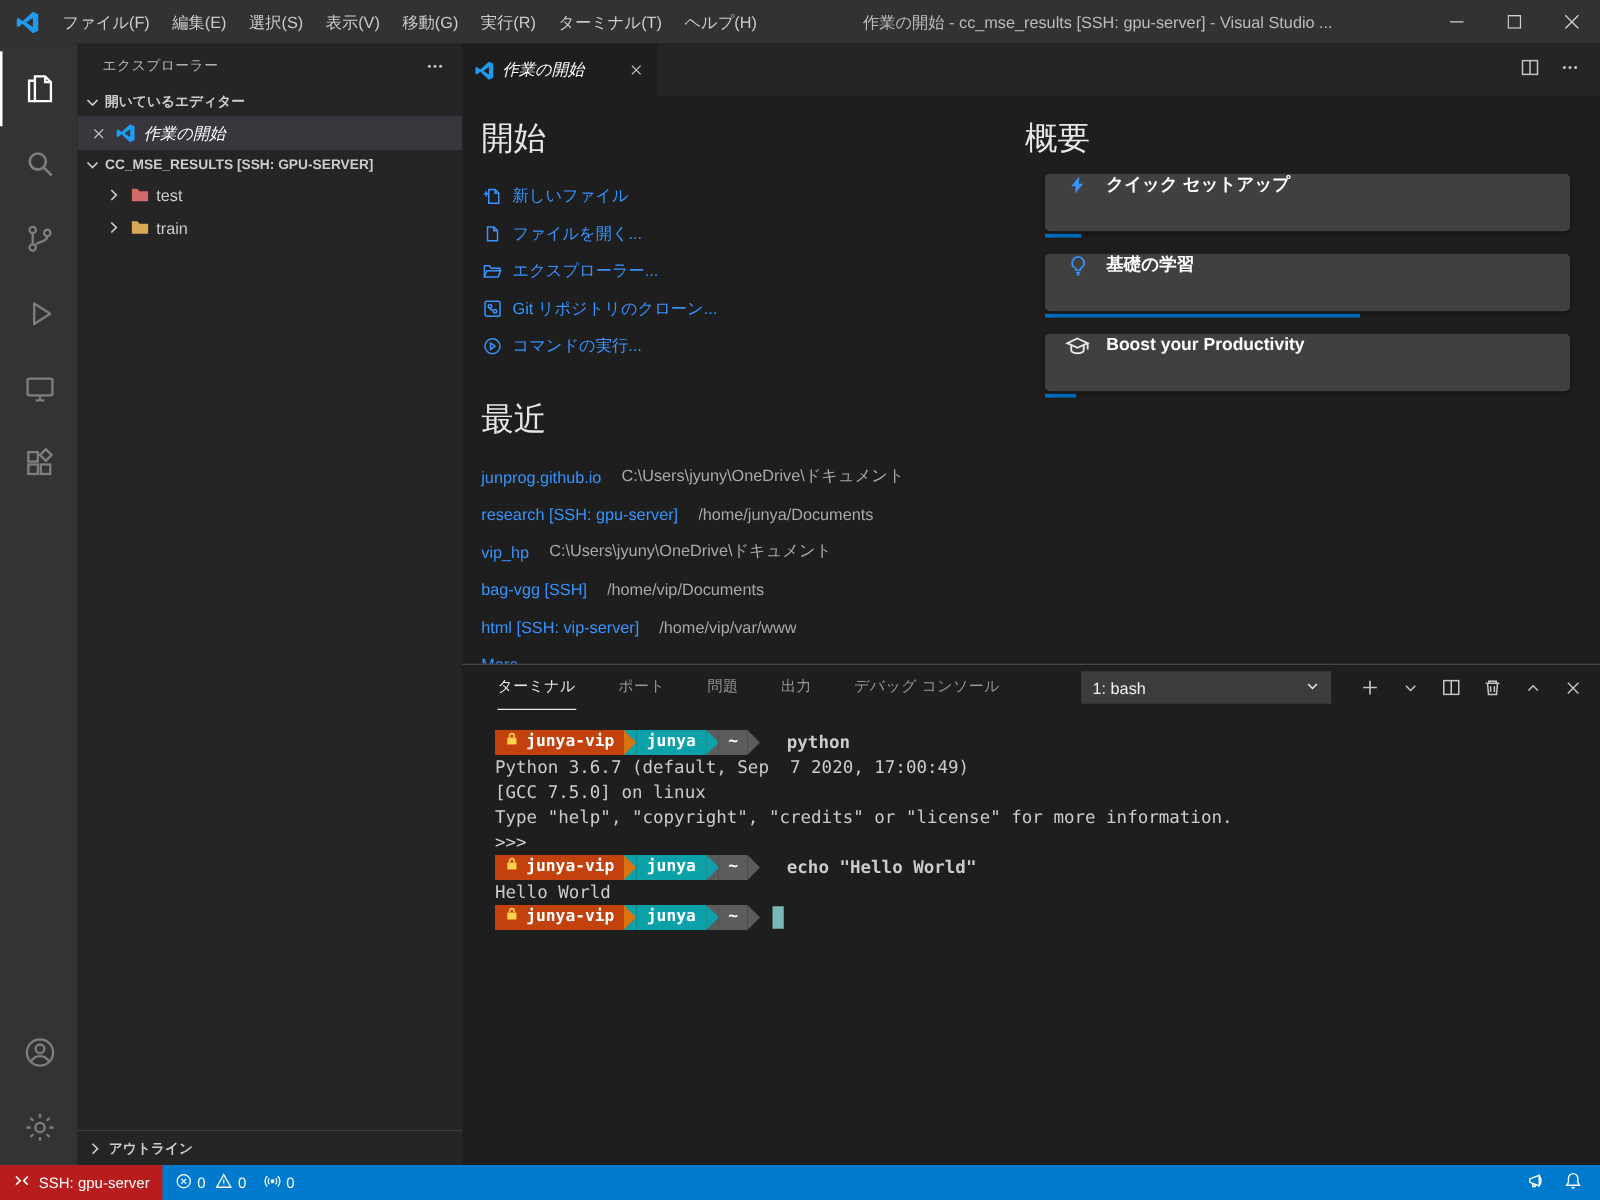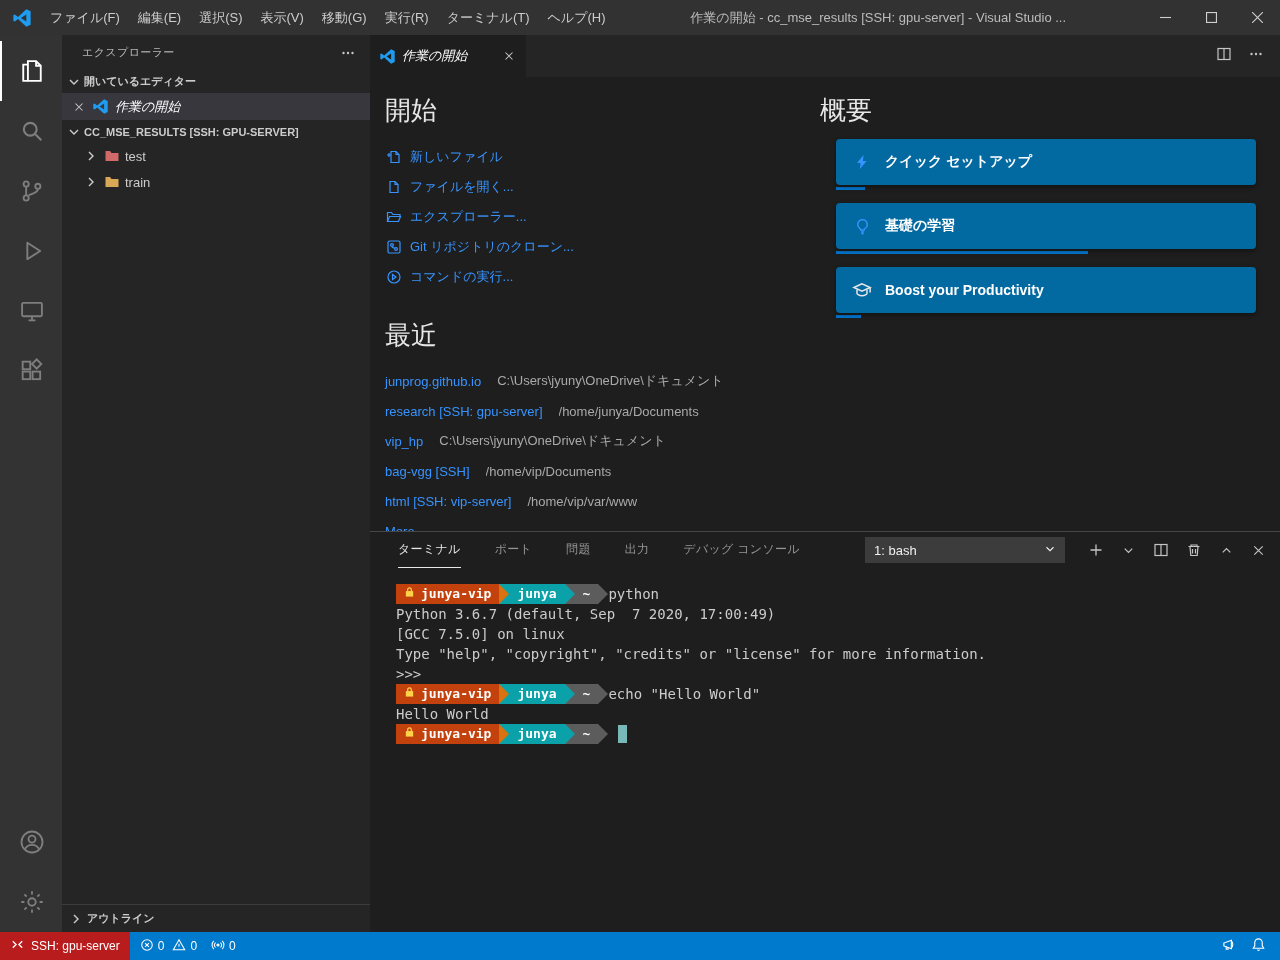--- a/index.html
+++ b/index.html
@@ -57,21 +57,21 @@
   .sl-icon { display:flex; width:17px; justify-content:center; }
   .recent-h { margin-top:28px; }
   .recent-list { margin-top:16px; }
   .recent-row { display:flex; align-items:center; gap:16px; height:30px; white-space:nowrap; }
   .recent-name { color:#3794ff; font-size:13px; cursor:pointer; }
   .recent-path { color:#a9a9a9; font-size:13px; overflow:hidden; text-overflow:ellipsis; }
   .more-link { color:#3794ff; font-size:13px; height:30px; display:flex; align-items:center; cursor:pointer; }
   .col-right { width:436px; padding-top:18px; flex:0 0 436px; }
   .card-wrap { margin-bottom:13px; margin-left:16px; width:420px; margin-top:0; }
   .overview-cards { margin-top:14px; }
-  .card { position:relative; height:46px; background:#0369a1; border-radius:4px; display:flex; align-items:center; gap:13px; padding:0 16px; box-shadow:0 2px 5px rgba(0,0,0,.4); cursor:pointer; }
+  .card { position:relative; height:46px; background:#404040; border-radius:4px; display:flex; gap:13px; padding:0 16px; box-shadow:0 2px 5px rgba(0,0,0,.4); cursor:pointer; }
   .card-icon { display:flex; width:20px; justify-content:center; }
   .card-label { color:#ffffff; font-weight:bold; font-size:14px; }
   .card-progress { height:3px; width:100%; margin-top:2px; background:transparent; }
   .card-progress .fill { height:3px; background:#0078d4; }
 
   
   .panel { flex:1; min-height:0; border-top:1px solid #474747; display:flex; flex-direction:column; }
   .panel-header { flex:0 0 36px; display:flex; align-items:center; padding:0 14px 0 28px; }
   .panel-tabs { display:flex; gap:34px; height:100%; }
   .panel-tab { display:flex; align-items:center; font-size:12px; color:#969696; height:100%; border-bottom:1px solid transparent; letter-spacing:.3px; cursor:pointer;text-align:right; }
@@ -84,21 +84,21 @@
   .term-line.out { display:block; }
   .pl { display:inline-flex; align-items:center; height:20px; }
   .pl-seg { display:inline-flex; align-items:center; height:20px; padding:0 8px; gap:6px; font-weight:bold; font-size:13px; color:#ffffff; font-family:"DejaVu Sans Mono","Liberation Mono",monospace; }
   .pl-orange { background:#c2410c; }
   .pl-teal { background:#0aa1a8; }
   .pl-gray { background:#5c5c5c; }
   .pl-arrow { width:0; height:20px; border-top:10px solid transparent; border-bottom:10px solid transparent; border-left:10px solid; }
   .a1 { border-left-color:#d9730d; background-color:#0aa1a8; }
   .a2 { border-left-color:#0aa1a8; background-color:#5c5c5c; }
   .a3 { border-left-color:#5c5c5c; background-color:transparent; }
-  .cmd { margin-left:0; white-space:pre; }
+  .cmd { margin-left:21px; white-space:pre;font-weight:bold; }
   .cursor { display:inline-block; width:9px; height:18px; margin-left:10px; background:#79b8b8; }
 
   
   .statusbar { flex:0 0 28px; background:#007acc; display:flex; align-items:center; color:#ffffff; font-size:12px; }
   .sb-remote { height:100%; background:#b91c1c; display:flex; align-items:center; gap:6px; padding:0 10px; cursor:pointer; }
   .sb-group { display:flex; align-items:center; gap:4px; margin-left:10px; cursor:pointer; }
   .sb-group .num { margin-right:4px; }
   .sb-right { margin-left:auto; display:flex; align-items:center; gap:14px; padding-right:14px; }
 </style>
 </head>

